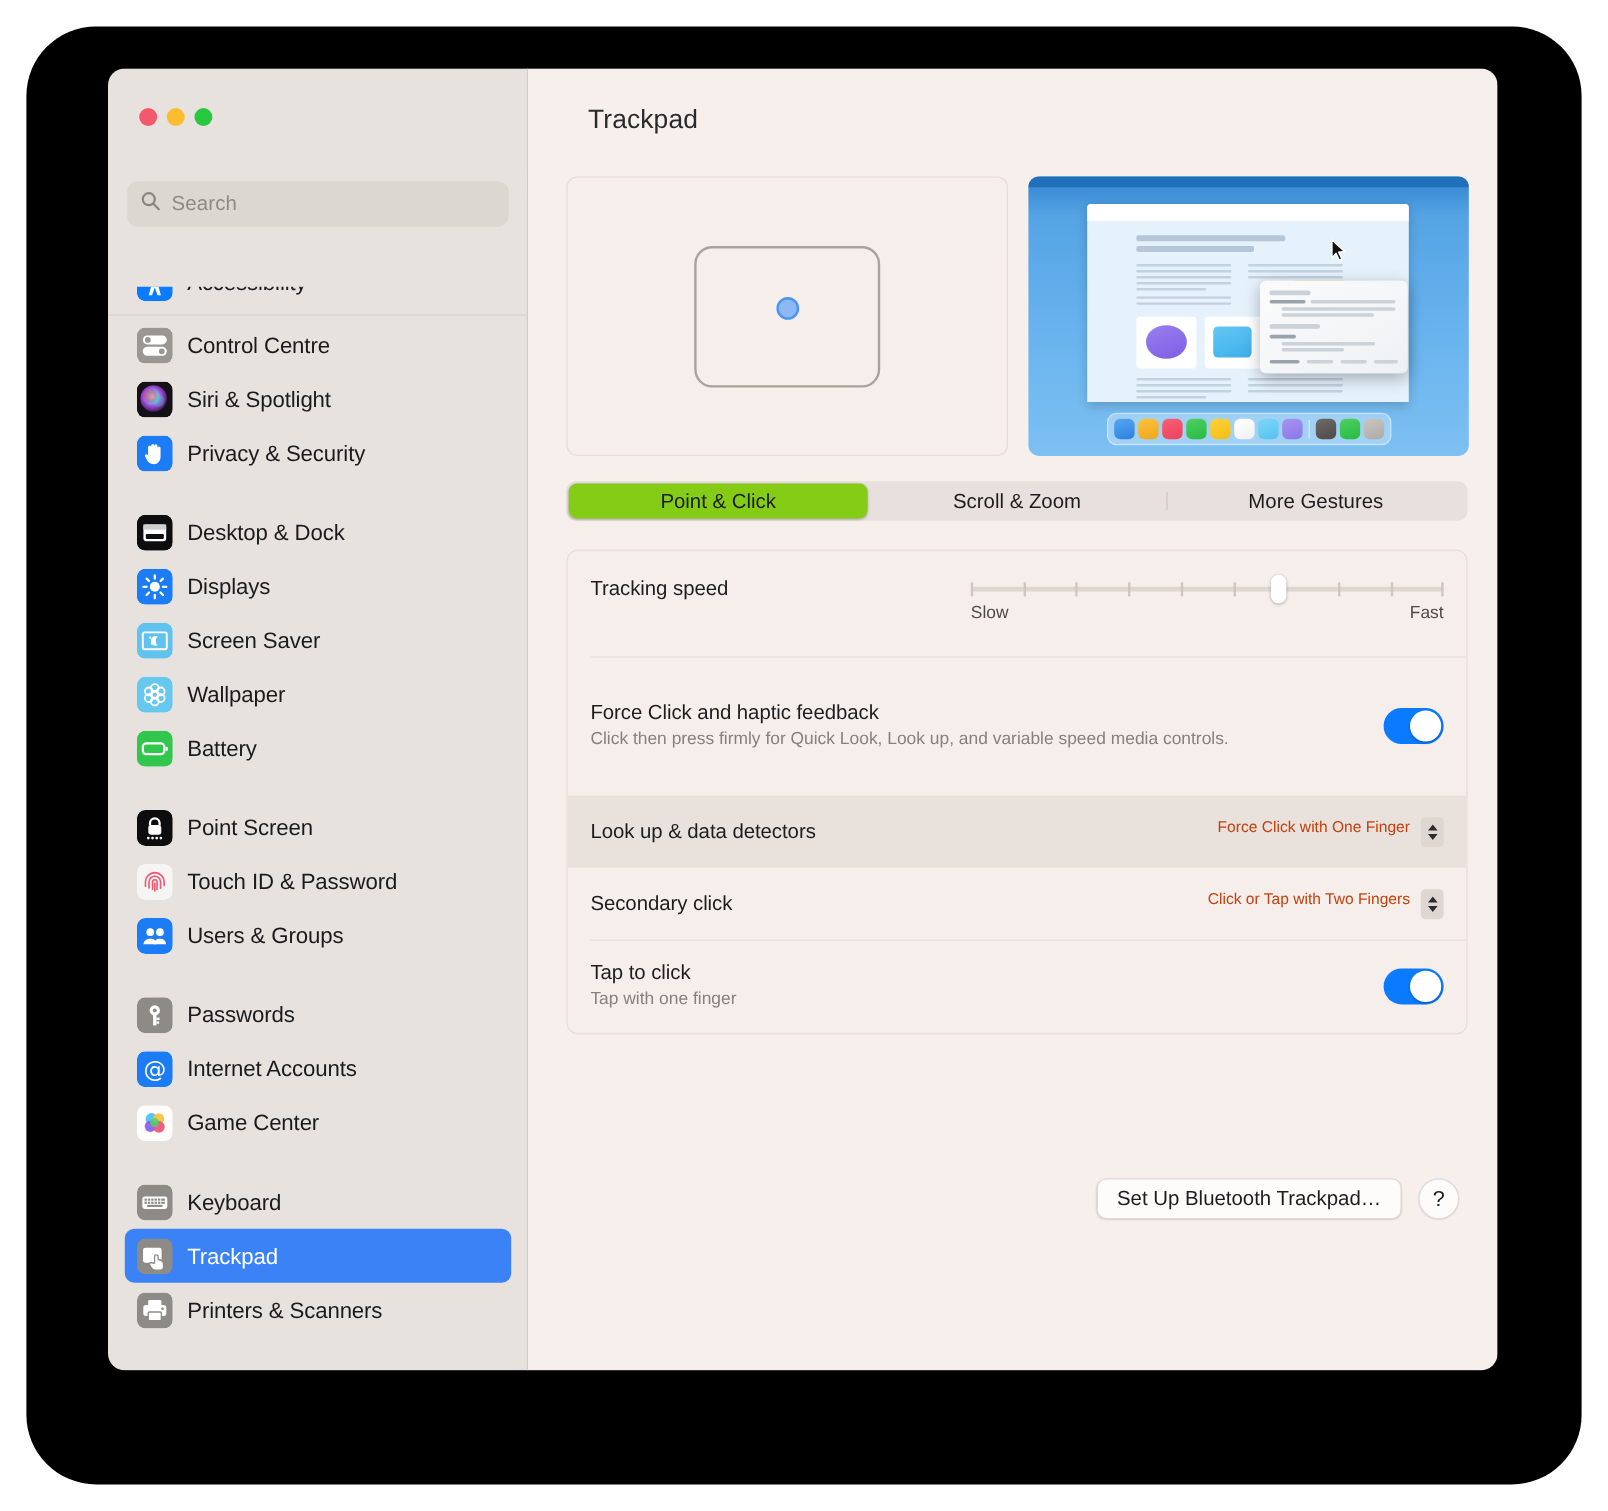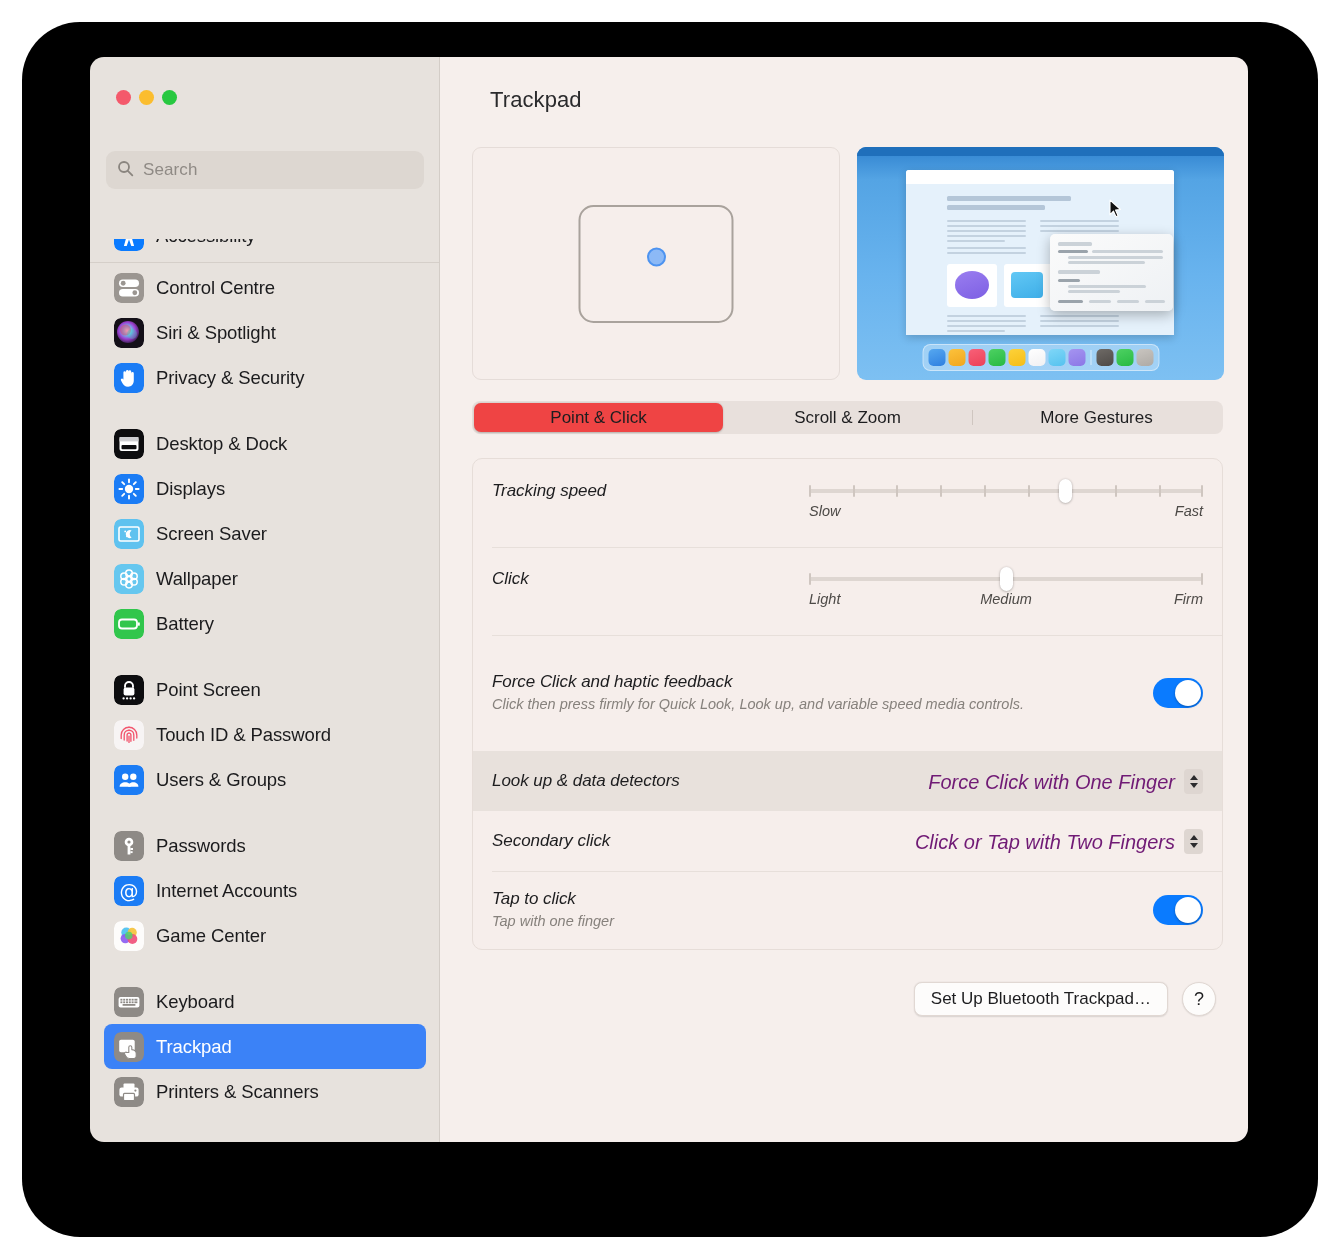--- a/index.html
+++ b/index.html
@@ -233,21 +233,21 @@
   }
   .seg-item {
     flex: 1;
     display: flex; align-items: center; justify-content: center;
     font-size: 17px;
     color: #1d1d1f;
     border-radius: 7px;
     position: relative;
   }
   .seg-item.active {
-    background: #ef4444;
+    background: #84cc16;
     box-shadow: 0 0.5px 2px rgba(0,0,0,.22);
   }
   .seg-item.divider::before {
     content: "";
     position: absolute;
     left: 0; top: 7px; bottom: 7px;
     width: 1px; background: #cfc6c0;
   }
 
   
@@ -257,21 +257,20 @@
     width: 751px;
     background: #f6eeeb;
     border: 1px solid #e6ddd8;
     border-radius: 10px;
     overflow: hidden;
   }
   .srow {
     display: flex; align-items: center;
     padding: 0 19px;
     position: relative;
-    font-style: italic;
   }
   .srow + .srow::before {
     content: "";
     position: absolute;
     left: 19px; right: 0; top: 0; height: 1px;
     background: #e7dfda;
   }
   .srow.hilite { background: #e8e1dc; }
   .srow.hilite::before, .srow.hilite + .srow::before { background: transparent; }
   .slabel {
@@ -334,22 +333,22 @@
   .toggle .knob {
     position: absolute;
     right: 2px; top: 2px;
     width: 26px; height: 26px;
     border-radius: 50%;
     background: #ffffff;
     box-shadow: 0 1px 2.5px rgba(0,0,0,.3);
   }
 
   .popbtn {
-    display: flex; align-items: flex-end; gap: 9px;
-    font-size: 20px; color: #701a75;
+    display: flex; align-items: flex-start; gap: 9px;
+    font-size: 13px; color: #c2410c;
   }
   .chev {
     width: 19px; height: 25px;
     background: #ded6d1;
     border-radius: 4px;
     display: flex; flex-direction: column;
     align-items: center; justify-content: center;
     gap: 3px;
   }
   .chev .up, .chev .dn {
@@ -816,35 +815,20 @@
               <div class="cap" style="right:0"></div>
               <div class="thumb" style="left:65%"></div>
             </div>
             <div class="scale">
               <span class="s-left">Slow</span>
               <span class="s-right">Fast</span>
             </div>
           </div>
         </div>
 
-        <div class="srow slider-row">
-          <div class="slabel">Click</div>
-          <div class="slider-wrap">
-            <div class="track">
-              <div class="cap" style="left:0"></div>
-              <div class="cap" style="right:0"></div>
-              <div class="thumb" style="left:50%"></div>
-            </div>
-            <div class="scale">
-              <span class="s-left">Light</span>
-              <span class="s-mid">Medium</span>
-              <span class="s-right">Firm</span>
-            </div>
-          </div>
-        </div>
 
         <div class="srow" style="height:116px;">
           <div style="padding:18px 0;">
             <div class="slabel">Force Click and haptic feedback</div>
             <div class="ssub" style="max-width:590px;">Click then press firmly for Quick Look, Look up, and variable speed media controls.</div>
           </div>
           <div class="spacer"></div>
           <div class="toggle">
             <div class="knob"></div>
           </div>

